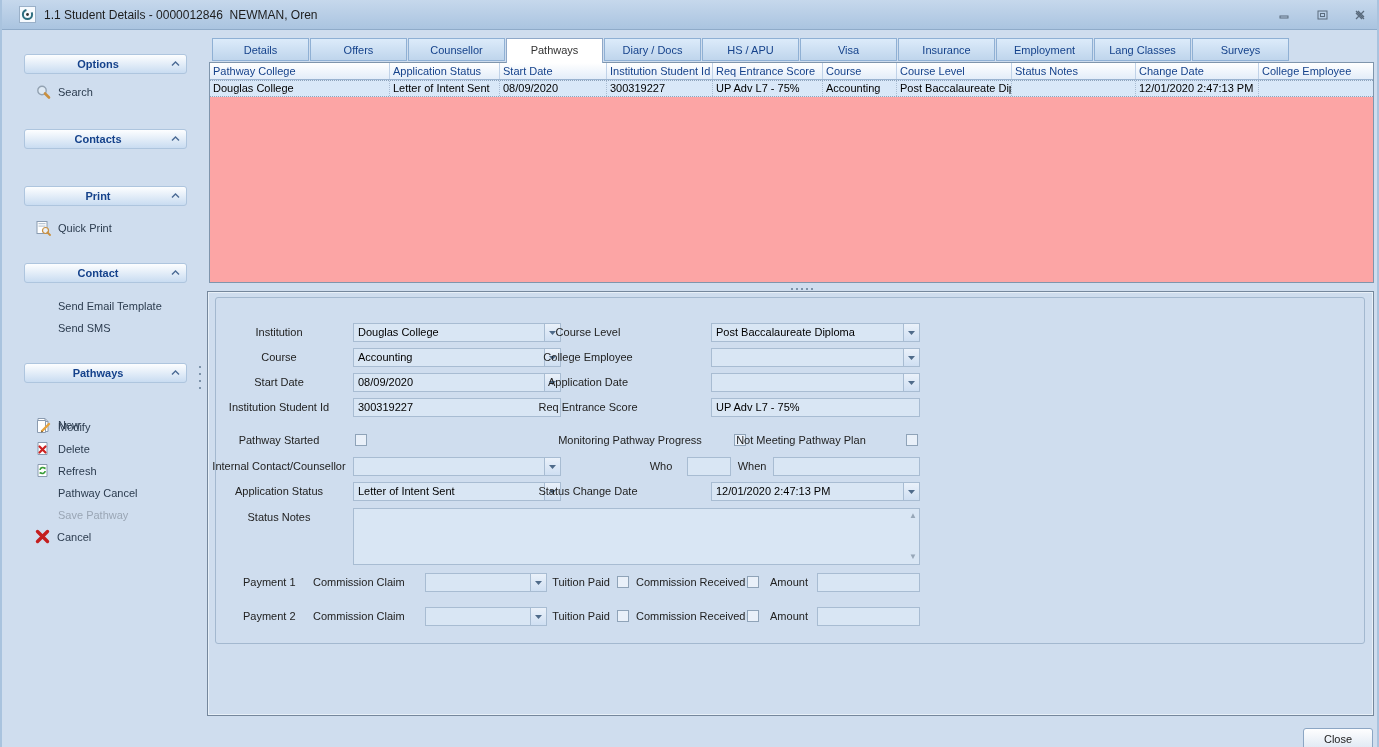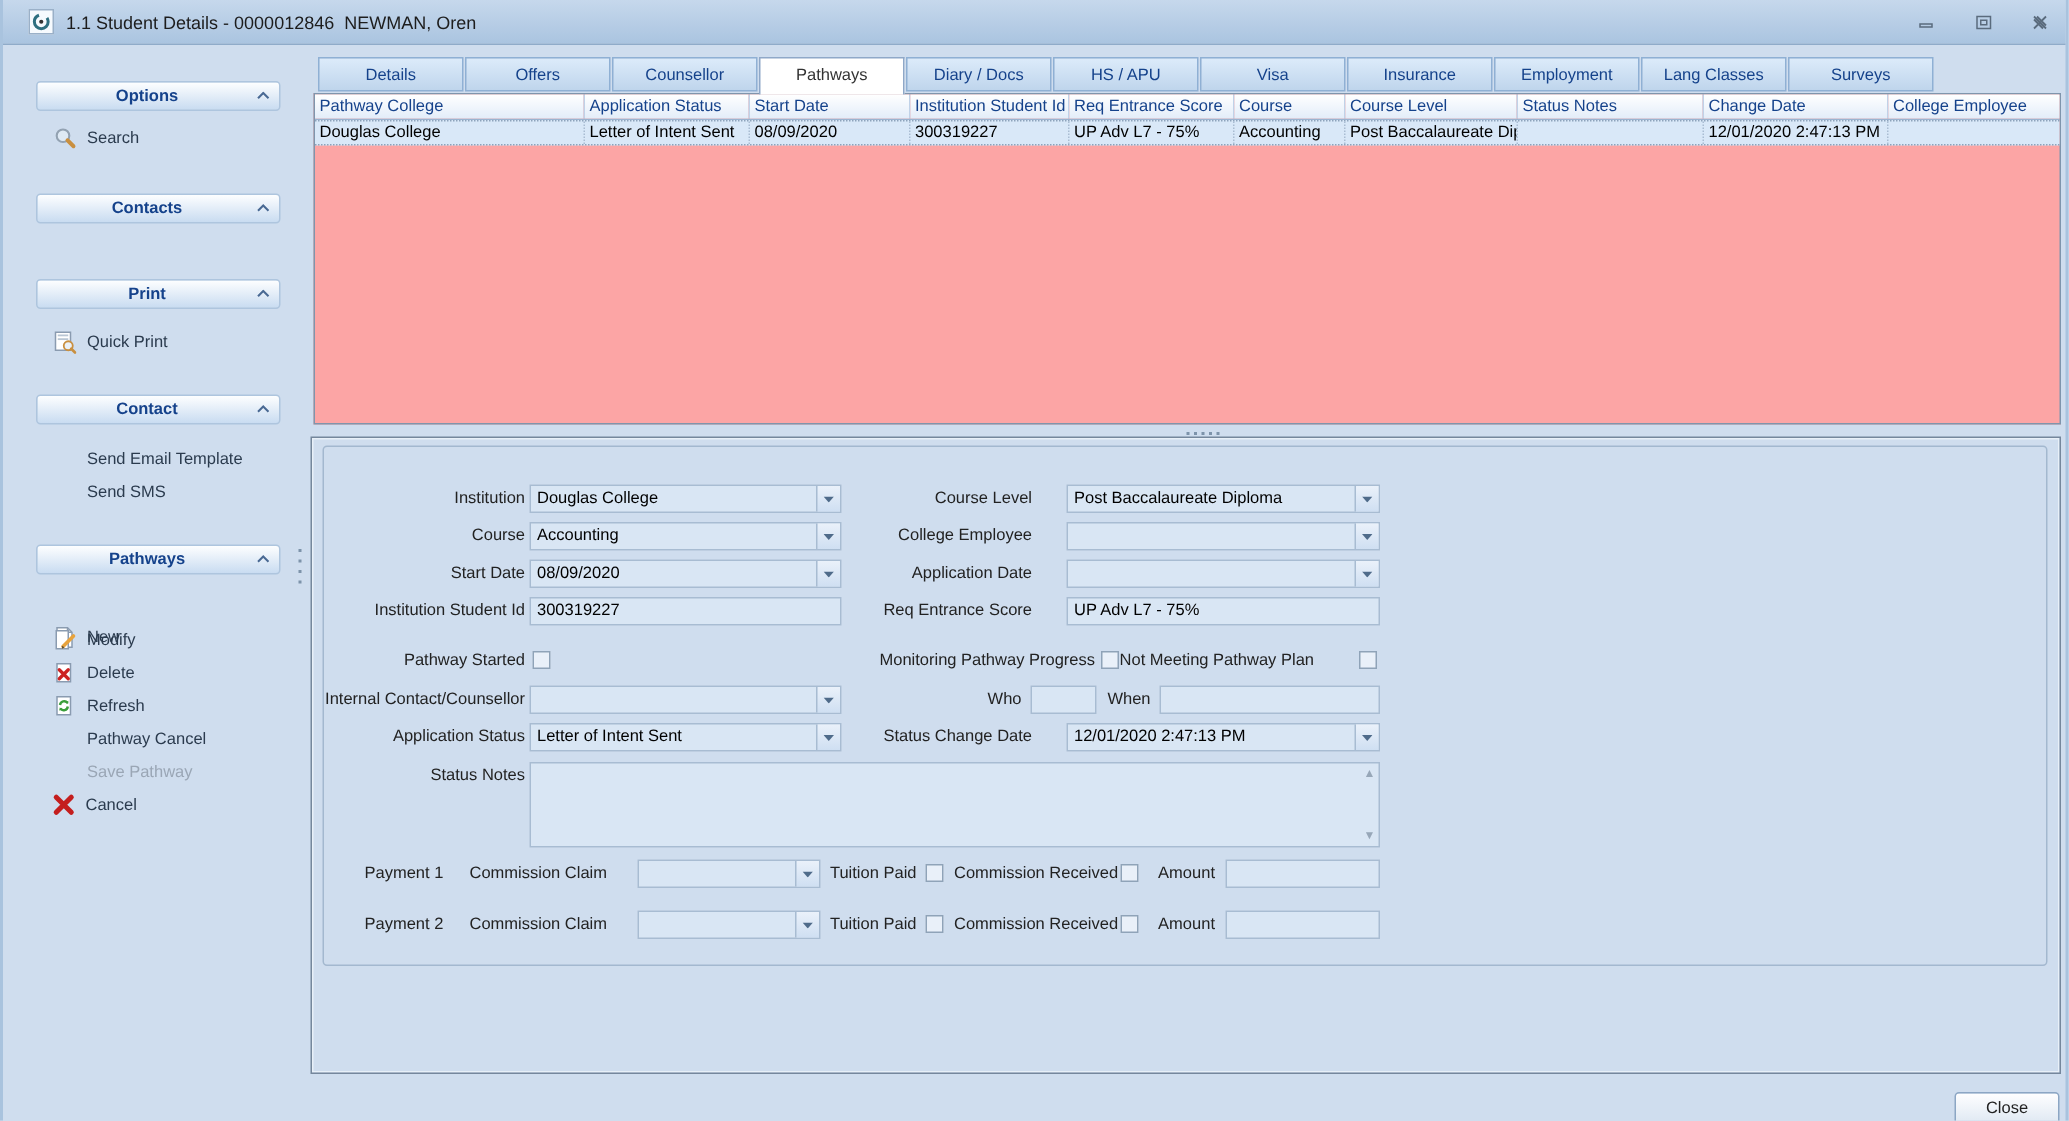--- a/index.html
+++ b/index.html
@@ -43,21 +43,21 @@
       border-right:1px solid #c0d2e8;overflow:hidden;white-space:nowrap;}
   .grid-row{display:flex;height:17px;background:#d9e8f8;border-top:1px dotted #8ea3bb;border-bottom:1px dotted #8ea3bb;}
   .gc{line-height:15px;padding-left:3px;border-right:1px dotted #a9bcd2;overflow:hidden;white-space:nowrap;color:#000;}
   
   .h-splitter{position:absolute;left:207px;top:286px;width:1165px;height:6px;display:flex;align-items:center;justify-content:center;}
   .h-dots{width:2px;height:2px;background:#7d93aa;box-shadow:5px 0 0 #7d93aa,10px 0 0 #7d93aa,15px 0 0 #7d93aa,20px 0 0 #7d93aa;}
   
   .form-panel{position:absolute;left:205px;top:291px;width:1167px;height:425px;background:#cfddee;
       border:1px solid #75879c; box-shadow:inset 0 0 0 1px #e8f0f8;}
   .groupbox{position:absolute;left:7px;top:5px;width:1150px;height:347px;border:1px solid #a3b8cf;border-radius:3px;}
-  .flabel{position:absolute;height:19px;line-height:19px;text-align:right;color:#222;white-space:nowrap;}
+  .flabel{position:absolute;height:19px;line-height:19px;text-align:center;color:#222;white-space:nowrap;}
   .tbox,.combo{position:absolute;height:19px;background:#d9e6f4;border:1px solid #a8bcd2;line-height:17px;}
   .tbox span,.combo .val{display:block;padding-left:4px;overflow:hidden;white-space:nowrap;color:#000;}
   .combo .btn{position:absolute;right:0;top:0;width:16px;height:17px;border-left:1px solid #a8bcd2;
       background:linear-gradient(#eaf1fa,#cfdff2);display:flex;align-items:center;justify-content:center;}
   .cb{position:absolute;width:12px;height:12px;background:#e9f0f9;border:1px solid #8fa3b8;}
   .notes{position:absolute;background:#d9e6f4;border:1px solid #a8bcd2;}
   .sb-ar{position:absolute;right:2px;font-size:8px;color:#97a7b8;line-height:8px;}
   
   .close-btn{position:absolute;left:1301px;top:728px;width:70px;height:23px;border:1px solid #8ca6c4;border-radius:3px;
       background:linear-gradient(#fefeff,#dde7f2);text-align:center;line-height:21px;color:#222;}
@@ -334,21 +334,21 @@
   </div>
   <div class="flabel" style="left:280px;width:200px;top:106px">Req Entrance Score</div>
   <div class="tbox" style="left:503px;top:106px;width:209px">
     <span>UP Adv L7 - 75%</span>
   </div>
 
   <div class="flabel" style="left:0;width:142px;top:139px">Pathway Started</div>
   <span class="cb" style="left:147px;top:142px"></span>
   <div class="flabel" style="left:322px;width:200px;top:139px">Monitoring Pathway Progress</div>
   <span class="cb" style="left:526px;top:142px"></span>
-  <div class="flabel" style="left:468px;width:200px;top:139px">Not Meeting Pathway Plan</div>
+  <div class="flabel" style="left:493px;width:200px;top:139px">Not Meeting Pathway Plan</div>
   <span class="cb" style="left:698px;top:142px"></span>
 
   <div class="flabel" style="left:0;width:142px;top:165px">Internal Contact/Counsellor</div>
   <div class="combo" style="left:145px;top:165px;width:208px">
     <span class="val"></span>
     <span class="btn">
         <svg width="7" height="4">
           <polygon points="0,0 7,0 3.5,4" fill="#4f6b8a"></polygon>
         </svg>
       </span>

